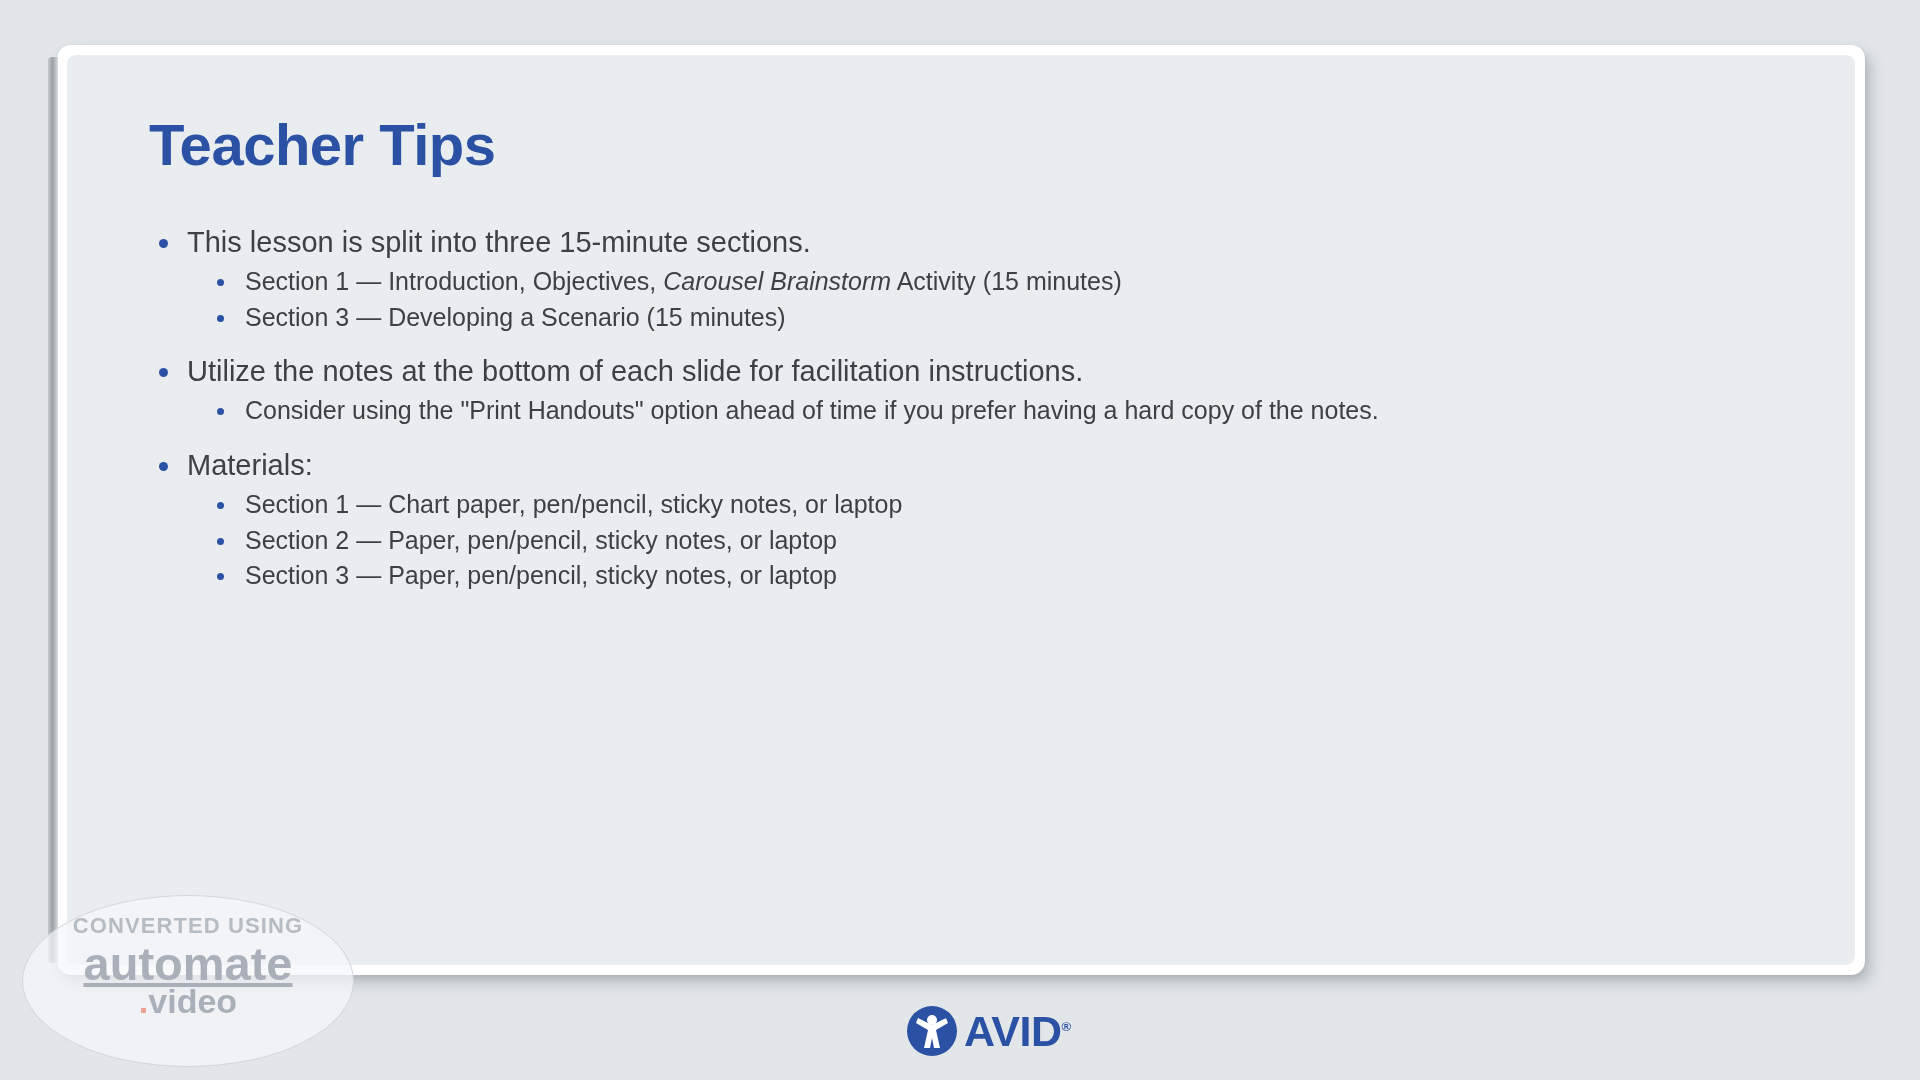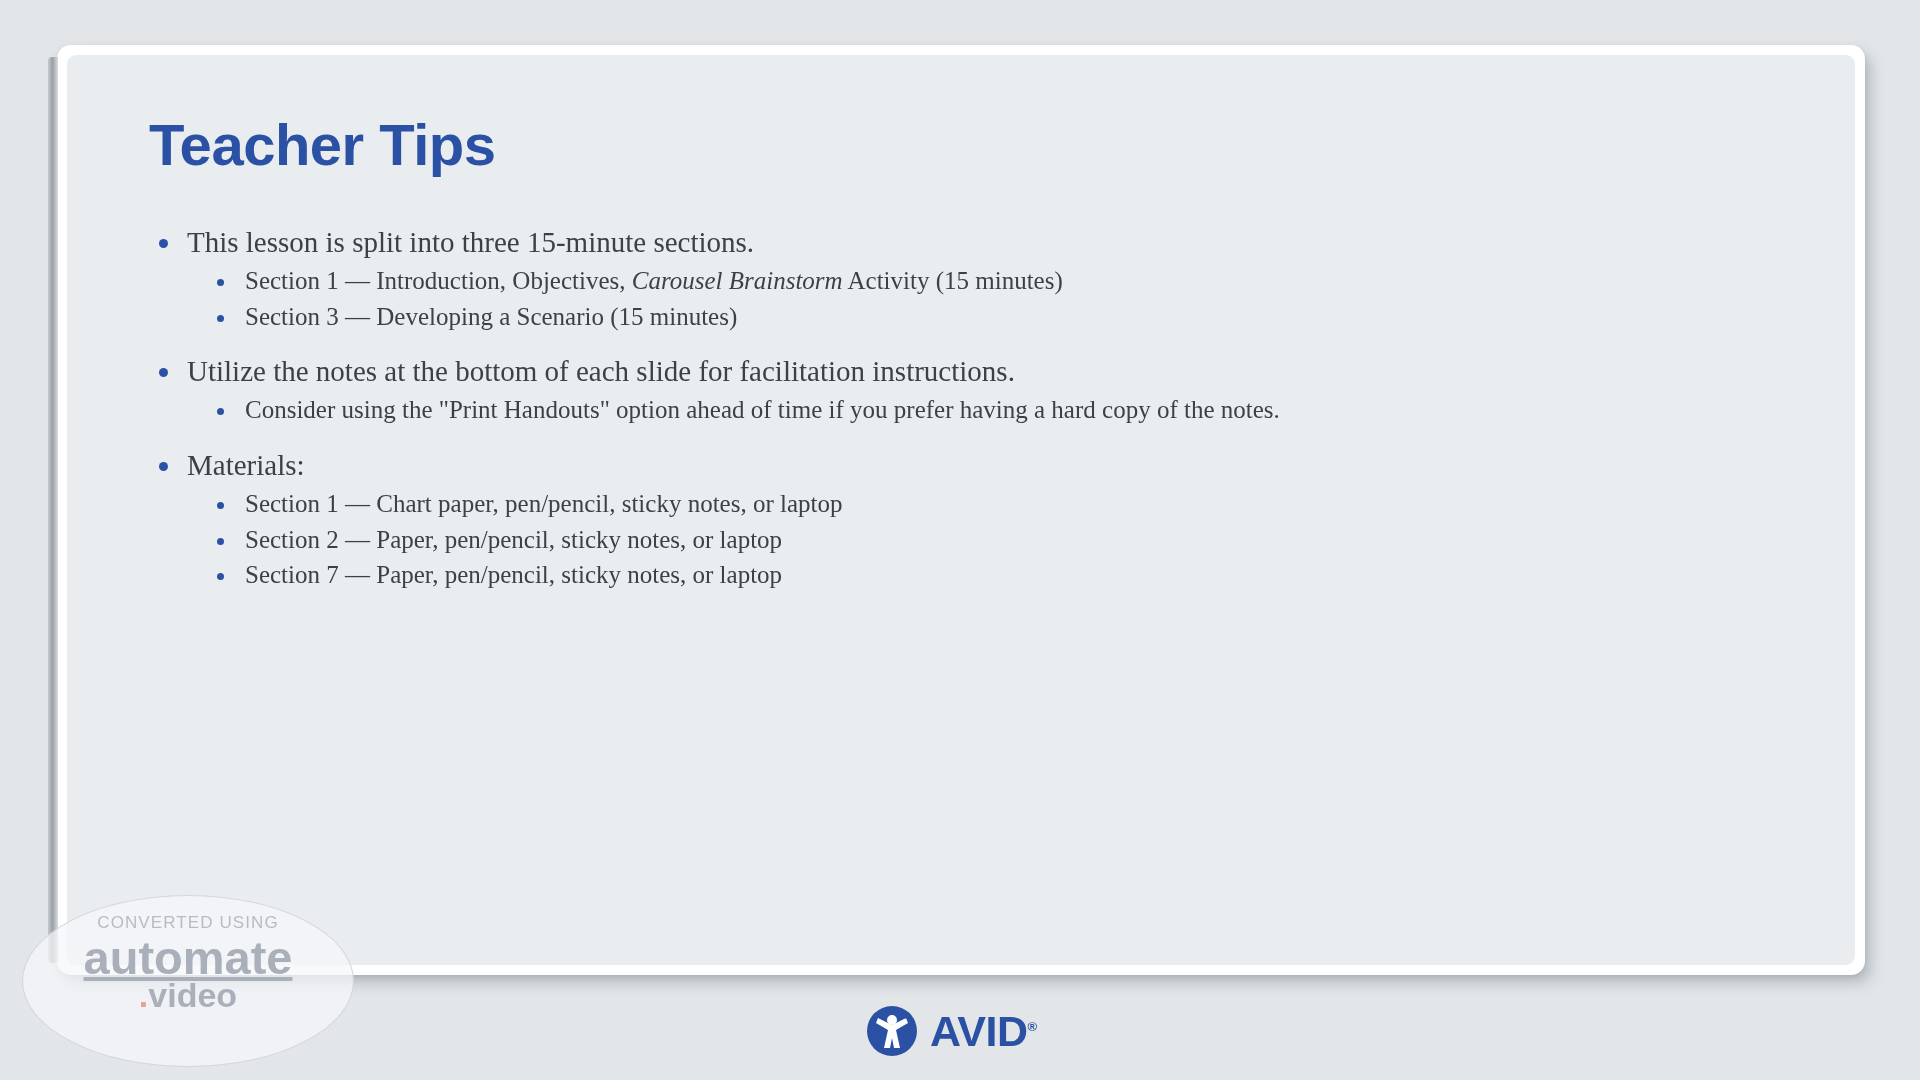--- a/index.html
+++ b/index.html
@@ -74,21 +74,20 @@
     padding: 0;
     list-style: none;
   }
   .b1 {
     position: relative;
     font-size: 29px;
     color: #3d4146;
     line-height: 1.25;
     padding-left: 50px;
     margin-bottom: 9px;
-    font-family: Liberation Serif, serif;
   }
   .b1 > .btext { display: block; }
   .b1::before {
     content: "";
     position: absolute;
     left: 22px;
     top: 15px;
     width: 9px; height: 9px;
     border-radius: 50%;
     background: #2b51a4;
@@ -126,22 +125,22 @@
     width: 330px;
     height: 170px;
     border-radius: 50%;
     background: rgba(245,247,249,0.72);
     border: 1px solid rgba(200,206,212,0.75);
     text-align: center;
     overflow: hidden;
   }
   .wm-top {
     margin-top: 17px;
-    font-size: 17px;
-    font-weight: normal;
+    font-size: 22px;
+    font-weight: bold;
     letter-spacing: 1.1px;
     color: #b6bcc4;
   }
   .wm-mid {
     font-size: 47px;
     font-weight: bold;
     color: #aab0b9;
     line-height: 1.02;
     margin-top: 1px;
     text-decoration: underline;
@@ -151,25 +150,25 @@
     font-weight: bold;
     color: #aab0b9;
     line-height: 1.02;
     margin-top: -4px;
   }
   .wm-dot { color: #e8a191; }
 
   
   .avid-logo {
     position: absolute;
-    left: 866px;
+    left: 906px;
     top: 1005px;
     display: flex;
     align-items: center;
-    gap: 12px;
+    gap: 6px;
   }
   .avid-mark { display: block; }
   .avid-word {
     font-size: 43px;
     font-weight: bold;
     color: #2b51a4;
     letter-spacing: -0.5px;
     line-height: 1;
     position: relative;
   }
@@ -205,21 +204,21 @@
             <ul class="sublist">
               <li class="b2"><span>Consider using the "Print Handouts" option ahead of time if you prefer having a hard copy of the notes.</span></li>
             </ul>
           </li>
 
           <li class="b1 grp-gap">
             <span class="btext">Materials:</span>
             <ul class="sublist">
               <li class="b2"><span>Section 1 — Chart paper, pen/pencil, sticky notes, or laptop</span></li>
               <li class="b2"><span>Section 2 — Paper, pen/pencil, sticky notes, or laptop</span></li>
-              <li class="b2"><span>Section 7 — Paper, pen/pencil, sticky notes, or laptop</span></li>
+              <li class="b2"><span>Section 3 — Paper, pen/pencil, sticky notes, or laptop</span></li>
             </ul>
           </li>
 
         </ul>
 
       </div>
     </div>
   </div>
 
   <div class="watermark">

